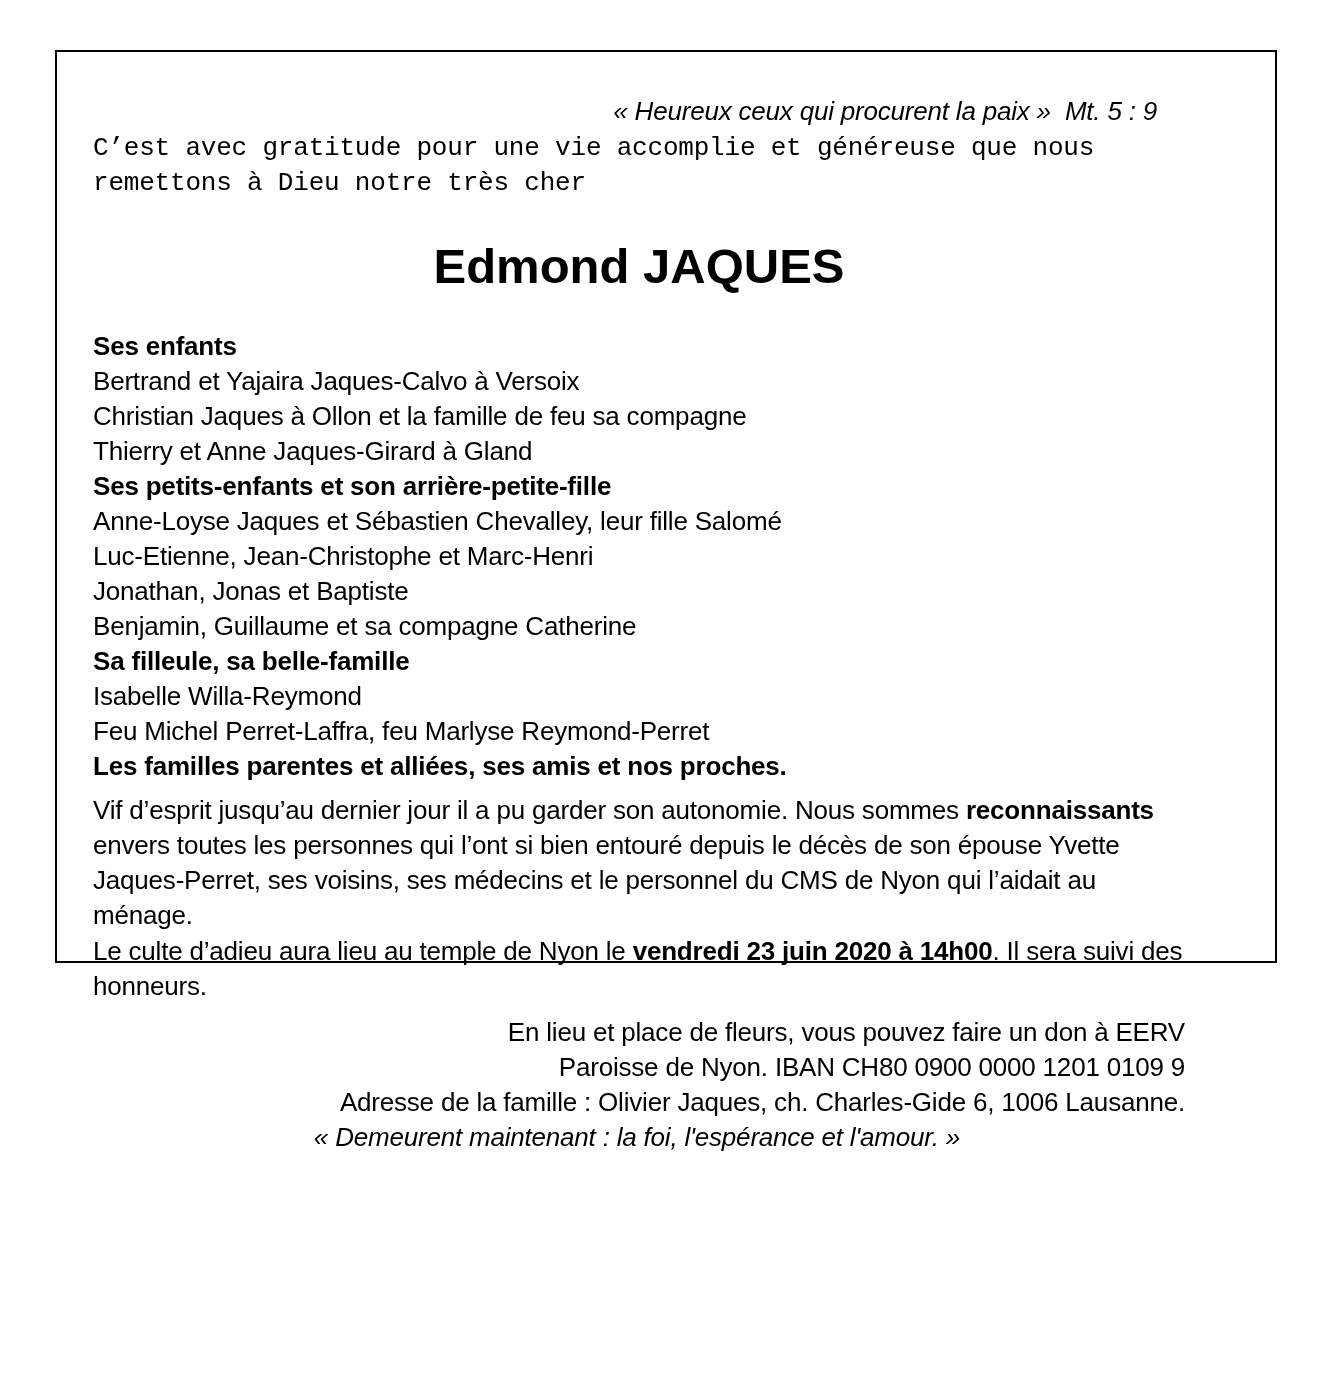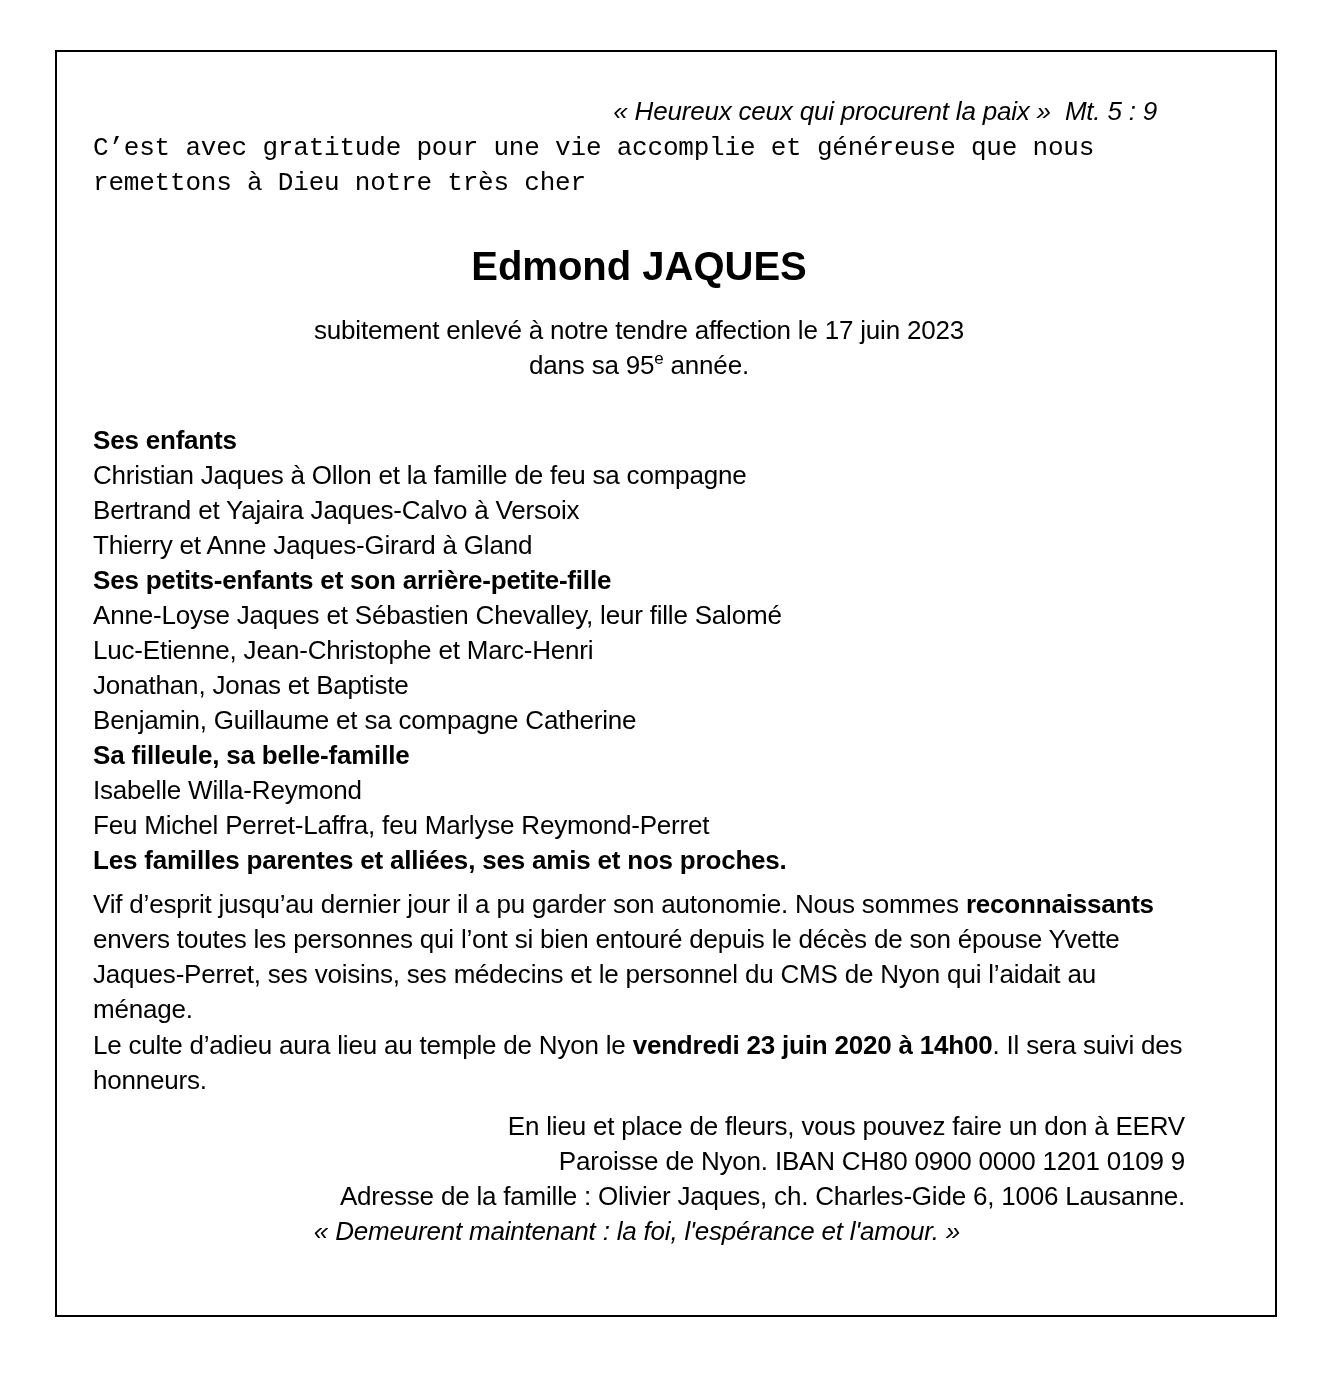--- a/index.html
+++ b/index.html
@@ -12,21 +12,21 @@
     height: 1374px;
     position: relative;
     font-family: "Liberation Sans", sans-serif;
     color: #000000;
   }
   .frame {
     position: absolute;
     left: 55px;
     top: 50px;
     width: 1222px;
-    height: 1267px;
+    height: 913px;
     border: 2px solid #000000;
     box-sizing: border-box;
     background: #ffffff;
   }
   .content {
     padding: 42px 0 0 36px;
     width: 1092px;
     font-size: 26px;
     line-height: 35px;
     letter-spacing: -0.2px;
@@ -35,21 +35,21 @@
   .epigraph {
     text-align: right;
     font-style: italic;
     padding-right: 28px;
   }
   .epigraph-ref { margin-left: 14px; }
   .intro { margin-top: 2px; font-family: Liberation Mono, monospace; }
   .deceased-name {
     text-align: center;
     font-weight: bold;
-    font-size: 40px;
+    font-size: 49px;
     line-height: 46px;
     margin-top: 42px;
     letter-spacing: 0;
   }
   .death-line { text-align: center; }
   .death-block { margin-top: 24px; }
   sup {
     font-size: 17px;
     line-height: 0;
     vertical-align: super;
@@ -73,29 +73,25 @@
 
 <div class="frame">
   <div class="content">
 
     <p class="epigraph"><span>« Heureux ceux qui procurent la paix »</span><span class="epigraph-ref">Mt. 5 : 9</span></p>
 
     <p class="intro">C’est avec gratitude pour une vie accomplie et généreuse que nous remettons à Dieu notre très cher</p>
 
     <p class="deceased-name">Edmond JAQUES</p>
 
-    <div class="death-block">
-      <p class="death-line">subitement enlevé à notre tendre affection le 17 juin 2023</p>
-      <p class="death-line"><span>dans sa 95</span><sup>e</sup><span> année.</span></p>
-    </div>
 
     <div class="family-block">
       <p class="section-heading">Ses enfants</p>
+      <p>Bertrand et Yajaira Jaques-Calvo à Versoix</p>
       <p>Christian Jaques à Ollon et la famille de feu sa compagne</p>
-      <p>Bertrand et Yajaira Jaques-Calvo à Versoix</p>
       <p>Thierry et Anne Jaques-Girard à Gland</p>
 
       <p class="section-heading">Ses petits-enfants et son arrière-petite-fille</p>
       <p>Anne-Loyse Jaques et Sébastien Chevalley, leur fille Salomé</p>
       <p>Luc-Etienne, Jean-Christophe et Marc-Henri</p>
       <p>Jonathan, Jonas et Baptiste</p>
       <p>Benjamin, Guillaume et sa compagne Catherine</p>
 
       <p class="section-heading">Sa filleule, sa belle-famille</p>
       <p>Isabelle Willa-Reymond</p>

